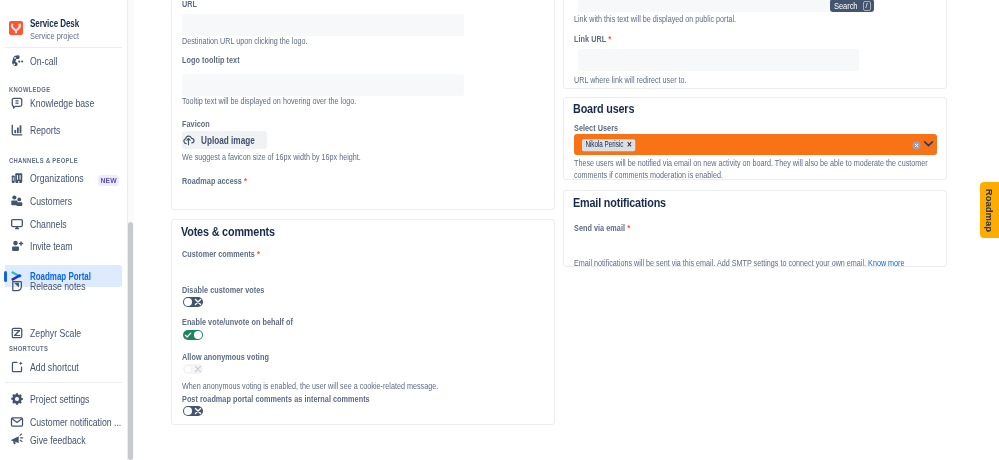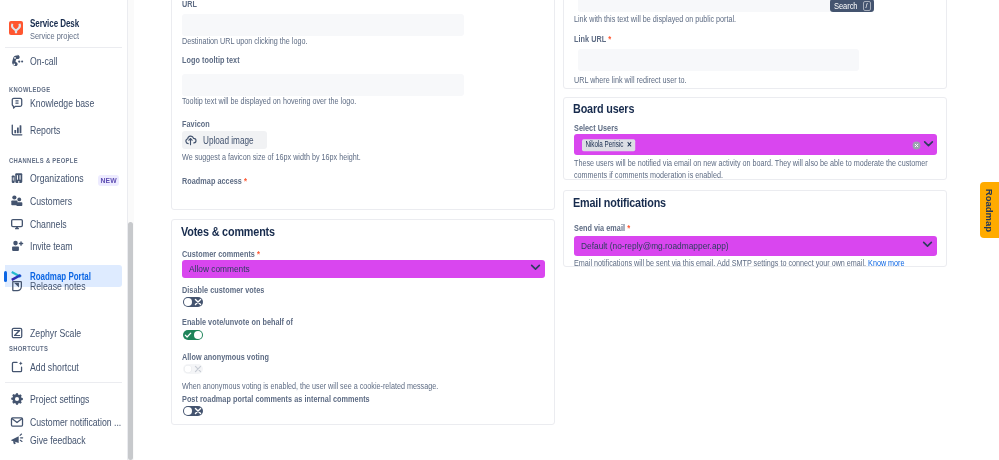--- a/index.html
+++ b/index.html
@@ -40,42 +40,42 @@
   #sidebar-track { position:absolute; left:128px; top:0; width:6px; height:460px; background:#FAFAFA;}
 
   
   #main { position:absolute; left:134px; top:0; right:0; height:348px; background:#fff; }
   .card { position:absolute; background:#fff; border:1px solid #EBECF0; border-radius:3px; }
   .card-title { position:absolute; font-size:12.8px; font-weight:700; color:#172B4D; letter-spacing:-0.2px; line-height:14px; transform:scaleX(0.845); transform-origin:left top;}
   .flabel { position:absolute; font-size:8.6px; font-weight:700; color:#5E6C84; letter-spacing:0.05px; line-height:11px; white-space:nowrap; transform:scaleX(0.845); transform-origin:left top;}
   .req { color:#FF5630; font-weight:700; font-size:9px; margin-left:2.5px; display:inline-block;}
   .fhelp { position:absolute; font-size:8.6px; color:#5E6C84; line-height:11.5px; transform:scaleX(0.838); transform-origin:left top;}
   .finput { position:absolute; background:#F7F8FA; border:1px solid transparent; border-radius:3px;}
-  .fselect { position:absolute; background:#d946ef; border:1px solid transparent; border-radius:3px; display:flex; align-items:center; padding:0 6px; font-size:9.9px; color:#2C3E5D; font-weight:400;}
+  .fselect { position:absolute; background:#f97316; border:1px solid transparent; border-radius:3px; display:flex; align-items:center; padding:0 6px; font-size:9.9px; color:#2C3E5D; font-weight:400;}
   .fselect > span:first-child { display:inline-block; transform:scaleX(0.845) translateY(-0.8px); transform-origin:left center;}
   .fselect.focus { background:#fff; border:1px solid #4C9AFF; box-shadow:0 0 0 0.6px #4C9AFF;}
   .chev { position:absolute; right:1px; top:50%; transform:translateY(-50%) translateY(-2px); display:flex;}
 
   
   .tog { position:absolute; width:20px; height:10px; border-radius:5px; }
   .tog .knob { position:absolute; width:8px; height:8px; border-radius:50%; background:#fff; top:1px; }
   .tog .mk { position:absolute; top:1px; display:flex; align-items:center; justify-content:center; width:8px; height:8px;}
   .tog.off { background:#44546F; }
   .tog.off .knob { left:1px; }
   .tog.off .mk { left:11px; }
   .tog.on { background:#1F845A; }
   .tog.on .knob { left:11px; }
   .tog.on .mk { left:1px; }
   .tog.dis { background:#F4F5F7; }
   .tog.dis .knob { left:1px; background:#fff; box-shadow:0 0 0 0.6px #E6E8EB inset;}
   .tog.dis .mk { left:11px; }
 
   .linkmore { color:#0C66E4; }
 
-  .upbtn { position:absolute; background:#F1F2F4; border-radius:3px; display:flex; align-items:center; justify-content:center; font-size:10px; font-weight:400; color:#42526E; white-space:nowrap;}
+  .upbtn { position:absolute; background:#F1F2F4; border-radius:3px; display:flex; align-items:center; justify-content:center; font-size:10px; font-weight:700; color:#42526E; white-space:nowrap;}
   .upbtn > span:last-child { display:inline-block; transform:scaleX(0.82); transform-origin:left center;}
   .upbtn .ui { margin-right:6px; display:flex; }
 
   
   #tooltip { position:absolute; background:#44546F; color:#fff; border-radius:3px; display:flex; align-items:center; font-size:9px; font-weight:400; letter-spacing:-0.1px;}
   #tooltip > span:first-child { display:inline-block; transform:scaleX(0.84); transform-origin:left center; width:26px;}
   #tooltip .kbd { border:1px solid #A6ADBA; border-radius:2px; margin-left:3px; padding:0 3px; font-size:7.5px; line-height:8px; display:flex; align-items:center; justify-content:center; height:10px; min-width:8px; transform:none;}
 
   
   #roadmap-tab { position:absolute; background:#FFAB00; border-radius:4px 0 0 4px; color:#253858; font-size:9.5px; font-weight:700; display:flex; align-items:center; justify-content:center; letter-spacing:0px; overflow:hidden;}
@@ -307,28 +307,20 @@
             </svg>
           </span>
     <span>Upload image</span>
   </div>
   <div class="fhelp" style="left:9.5px;top:201px;">We suggest a favicon size of 16px width by 16px height.</div>
   <div class="flabel" style="left:9.5px;top:225px;"><span>Roadmap access</span><span class="req">*</span></div>
 </div>
       <div class="card" style="left:37px;top:219px;width:384px;height:206px;">
   <div class="card-title" style="left:8.5px;top:5px;">Votes &amp; comments</div>
   <div class="flabel" style="left:9.5px;top:29px;"><span>Customer comments</span><span class="req">*</span></div>
-  <div class="fselect" style="left:9.5px;top:40px;width:363px;height:18px;">
-    <span>Allow comments</span>
-    <span class="chev">
-            <svg width="15" height="15" viewBox="0 0 16 16" fill="none">
-              <path d="M3.9 6.2L8 10.2l4.1-4" stroke="#2C3E5D" stroke-width="1.75" stroke-linecap="round" stroke-linejoin="round"></path>
-            </svg>
-          </span>
-  </div>
   <div class="flabel" style="left:9.5px;top:65px;">Disable customer votes</div>
   <div class="tog off" style="left:10.5px;top:77px;">
     <span class="knob"></span>
     <span class="mk">
             <svg width="8" height="8" viewBox="0 0 10 10" fill="none">
               <path d="M1.8 1.8l6.4 6.4M8.2 1.8L1.8 8.2" stroke="#fff" stroke-width="1.7" stroke-linecap="round"></path>
             </svg>
           </span>
   </div>
         <div class="flabel" style="left:9.5px;top:97px;">Enable vote/unvote on behalf of</div>
@@ -385,28 +377,20 @@
             <svg width="15" height="15" viewBox="0 0 16 16" fill="none">
               <path d="M3.9 6.2L8 10.2l4.1-4" stroke="#2C3E5D" stroke-width="1.75" stroke-linecap="round" stroke-linejoin="round"></path>
             </svg>
           </span>
   </div>
   <div class="fhelp" style="left:9.5px;top:60px;width:432px;">These users will be notified via email on new activity on board. They will also be able to moderate the customer comments if comments moderation is enabled.</div>
 </div>
       <div class="card" style="left:429px;top:190px;width:384px;height:77px;">
   <div class="card-title" style="left:8.5px;top:5px;">Email notifications</div>
   <div class="flabel" style="left:9.5px;top:32px;"><span>Send via email</span><span class="req">*</span></div>
-  <div class="fselect" style="left:9.5px;top:45px;width:363px;height:20px;">
-    <span>Default (no-reply@mg.roadmapper.app)</span>
-    <span class="chev">
-            <svg width="15" height="15" viewBox="0 0 16 16" fill="none">
-              <path d="M3.9 6.2L8 10.2l4.1-4" stroke="#2C3E5D" stroke-width="1.75" stroke-linecap="round" stroke-linejoin="round"></path>
-            </svg>
-          </span>
-  </div>
   <div class="fhelp" style="left:9.5px;top:67px;white-space:nowrap;"><span>Email notifications will be sent via this email. Add SMTP settings to connect your own email. </span><span class="linkmore">Know more</span></div>
 </div>
     </div>
 <div id="sidebar-track"></div>
 <div id="sb-scroll"></div>
 <div id="tooltip" style="left:830px;top:-1px;height:13px;width:44px;padding:0 3.5px;">
   <span>Search</span>
   <span class="kbd">/</span>
 </div>
 <div id="roadmap-tab" style="right:0;top:182px;width:19px;height:56px;">

